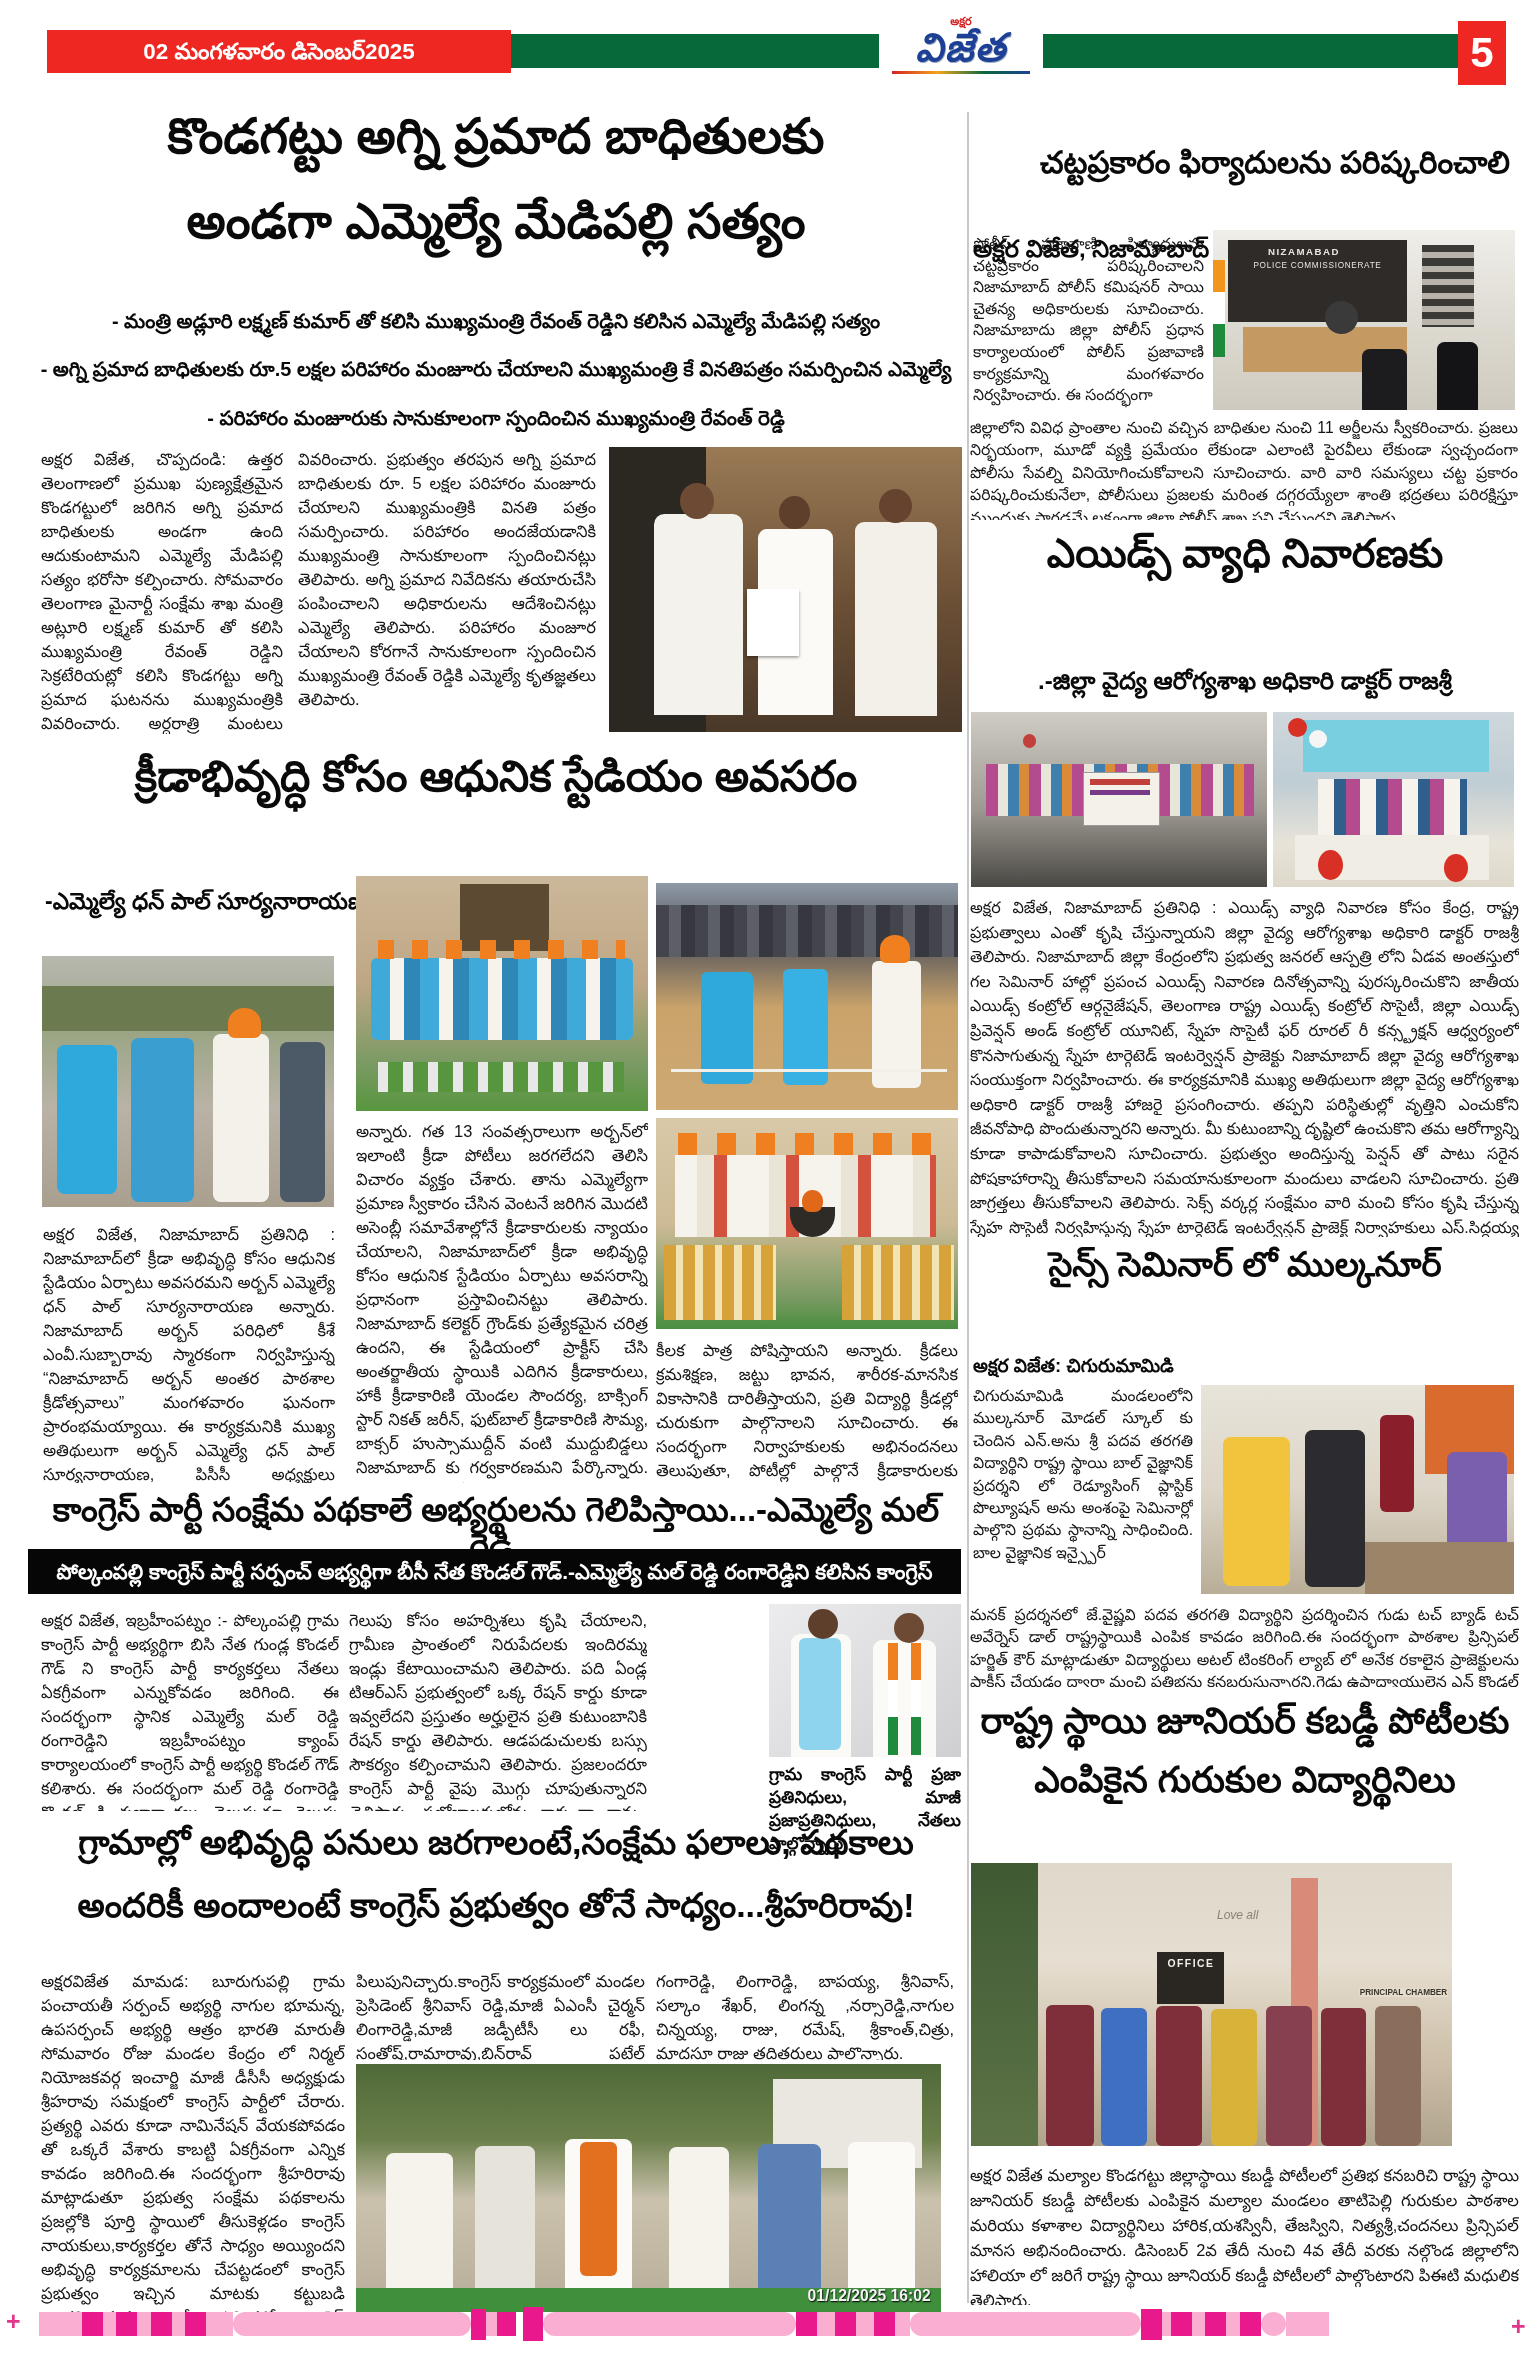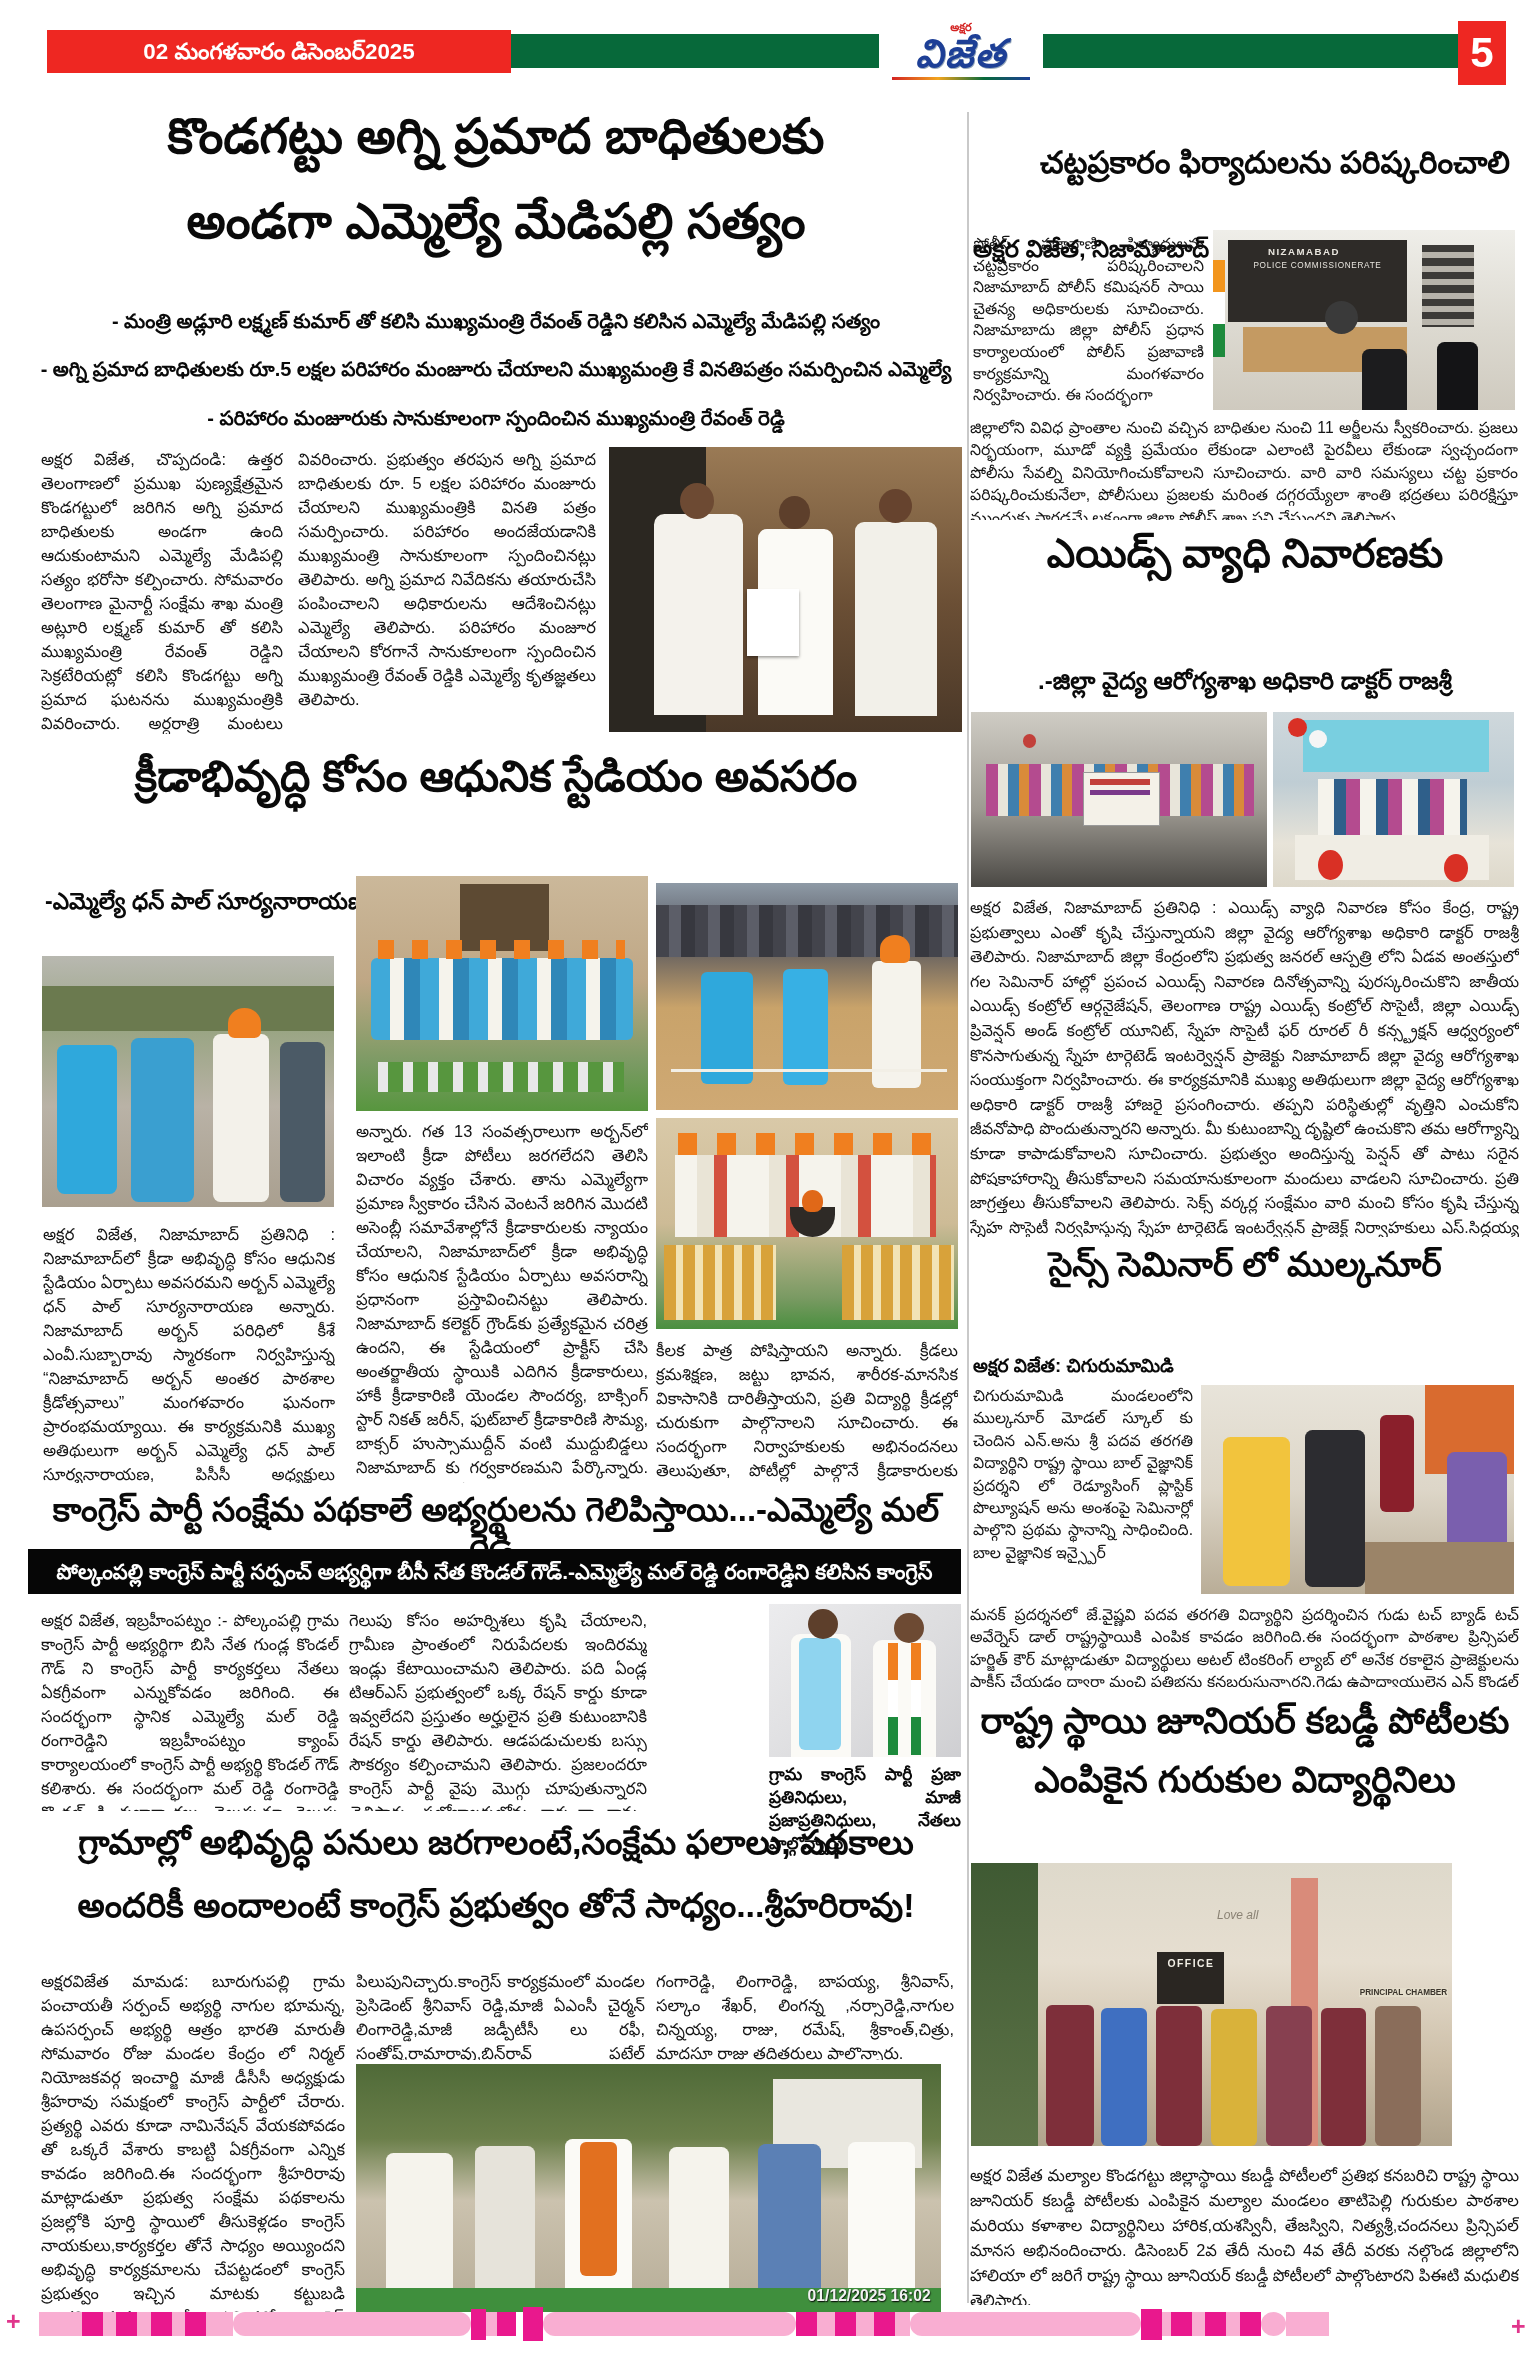--- a/index.html
+++ b/index.html
@@ -21,21 +21,21 @@
 </head>
 <body>
 
 <div id="page">
 
   <div class="abs" style="left:0;top:0;width:1541px;height:97px;">
     <div class="abs" style="left:47px;top:30px;width:464px;height:43px;background:#ee2722;color:#fff;
                 font-weight:bold;font-size:22.4px;text-align:center;line-height:43px;">02 మంగళవారం డిసెంబర్2025</div>
     <div class="abs" style="left:511px;top:34px;width:949px;height:34px;background:#07693a;"></div>
     <div class="abs whitebox" style="left:879px;top:12px;width:164px;height:78px;text-align:center;">
-      <div style="color:#d42322;font-weight:bold;font-size:11.2px;line-height:13.4px;margin-top:9px;">అక్షర</div>
+      <div style="color:#d42322;font-weight:bold;font-size:11.2px;line-height:13.4px;margin-top:3px;">అక్షర</div>
       <div style="color:#1d3f96;font-weight:bold;font-style:italic;font-size:39px;line-height:40px;
                   text-shadow:0.7px 0.7px 0 #9ab;letter-spacing:1.5px;">విజేత</div>
       <div style="height:3px;margin:2.2px 13.4px 0 13.4px;background:linear-gradient(90deg,#d42322,#f2a51e,#07693a,#1d3f96);"></div>
     </div>
     <div class="abs" style="left:1458px;top:21px;width:48px;height:64px;background:#ee2722;color:#fff;
                 font-weight:bold;font-size:42px;text-align:center;line-height:64px;">5</div>
   </div>
 
   <div class="abs" style="left:967px;top:112px;width:1.5px;height:2191px;background:#c9c9c9;"></div>
 

